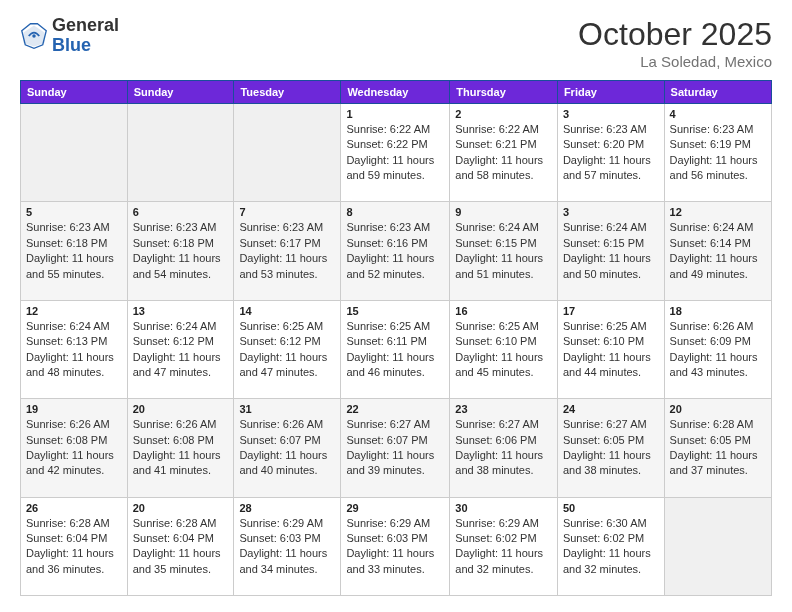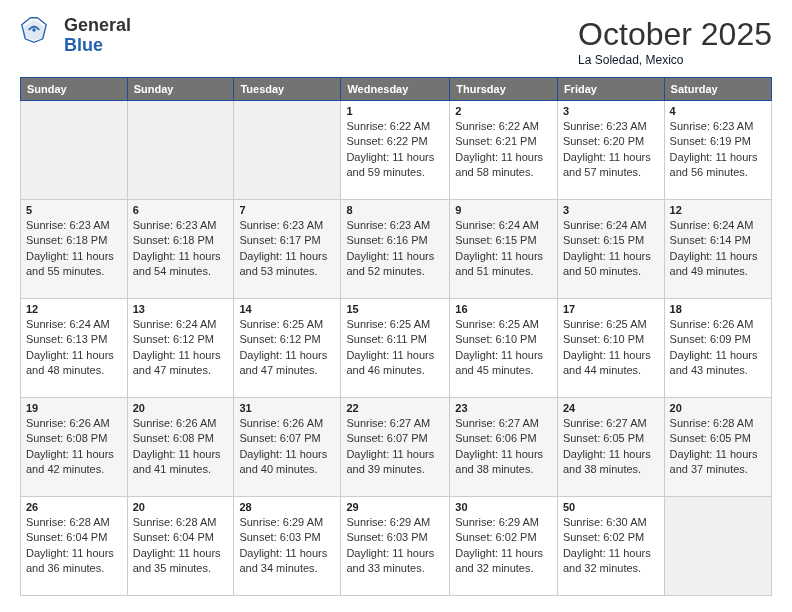--- a/index.html
+++ b/index.html
@@ -18,54 +18,55 @@
       flex-direction: column;
     }
     .header {
       display: flex;
       justify-content: space-between;
       align-items: flex-start;
       margin-bottom: 10px;
     }
     .logo {
       display: flex;
-      align-items: flex-start;
-      gap: 16px;
+      align-items: center;
+      gap: 4px;
     }
     .logo-text {
       font-size: 18px;
       font-weight: bold;
       color: #333;
       line-height: 1.1;
     }
     .logo-text .general { display: block; }
     .logo-text .blue { color: #2563b0; display: block; }
     .logo-icon {
       width: 28px;
       height: 28px;
     }
     .title-block {
+      text-align: right;
     }
     .month-title {
       font-size: 32px;
       font-weight: 300;
       color: #333;
     }
     .location {
-      font-size: 12px;
-      color: #0f172a;
+      font-size: 15px;
+      color: #737373;
     }
     .calendar {
       width: 100%;
       border-collapse: collapse;
       flex: 1;
       font-size: 10px;
     }
     .calendar thead th {
-      background: #737373;
+      background: #6d28d9;
       color: #fff;
       padding: 5px 6px;
       text-align: left;
       font-size: 11px;
       font-weight: bold;
       border: 1px solid #1a4e9a;
     }
     .calendar tbody td {
       border: 1px solid #ccc;
       vertical-align: top;

